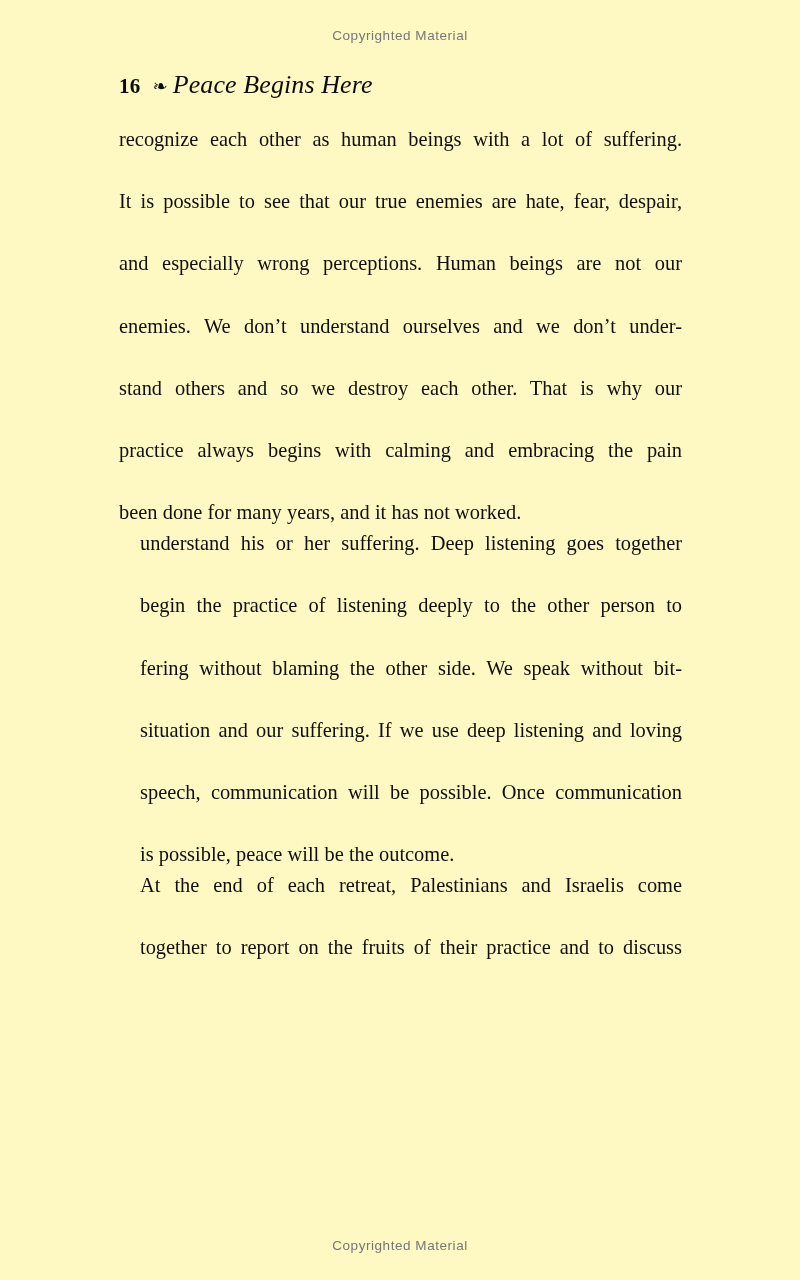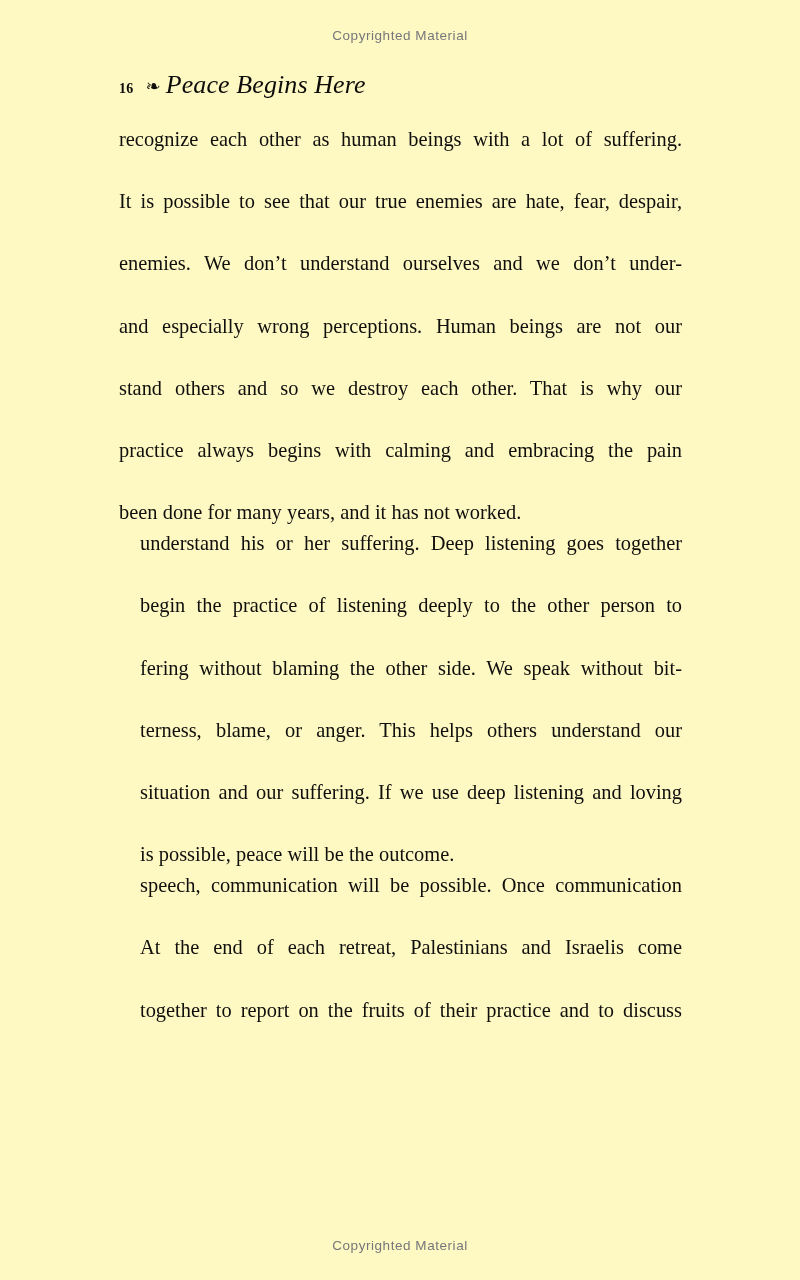--- a/index.html
+++ b/index.html
@@ -38,21 +38,21 @@
     position: absolute;
     left: 119px;
     top: 70px;
     width: 562px;
     height: 30px;
     display: flex;
     align-items: baseline;
     white-space: nowrap;
   }
   .folio {
-    font-size: 14px;
+    font-size: 21px;
     font-weight: 700;
     font-variant-numeric: oldstyle-nums;
     letter-spacing: 0.2px;
     color: #0d0c0b;
   }
   .head-ornament {
     margin-left: 13px;
     margin-right: 5px;
     font-size: 17px;
     line-height: 1;
@@ -118,34 +118,33 @@
   <div class="running-head">
     <span class="folio">16</span>
     <span class="head-ornament">❧</span>
     <span class="head-title">Peace Begins Here</span>
   </div>
 
   <div class="textblock" id="textblock">
       <p>
         <span class="ln">recognize each other as human beings with a lot of suffering.</span>
         <span class="ln">It is possible to see that our true enemies are hate, fear, despair,</span>
+        <span class="ln">and especially wrong perceptions. Human beings are not our</span>
         <span class="ln">enemies. We don’t understand ourselves and we don’t under-</span>
-        <span class="ln">and especially wrong perceptions. Human beings are not our</span>
         <span class="ln">stand others and so we destroy each other. That is why our</span>
         <span class="ln">practice always begins with calming and embracing the pain</span>
         <span class="ln last">been done for many years, and it has not worked.</span>
       </p>
       <p>
         <span class="ln">understand his or her suffering. Deep listening goes together</span>
         <span class="ln">begin the practice of listening deeply to the other person to</span>
         <span class="ln">fering without blaming the other side. We speak without bit-</span>
-        <span class="ln">terness, blame, or anger. This helps others understand our</span>
         <span class="ln">situation and our suffering. If we use deep listening and loving</span>
+        <span class="ln">speech, communication will be possible. Once communication</span>
         <span class="ln last">is possible, peace will be the outcome.</span>
-        <span class="ln">speech, communication will be possible. Once communication</span>
       </p>
       <p>
         <span class="ln indent">At the end of each retreat, Palestinians and Israelis come</span>
         <span class="ln">together to report on the fruits of their practice and to discuss</span>
       </p>
     </div>
 
   <div class="watermark watermark-bottom">Copyrighted Material</div>
 
 </div>

